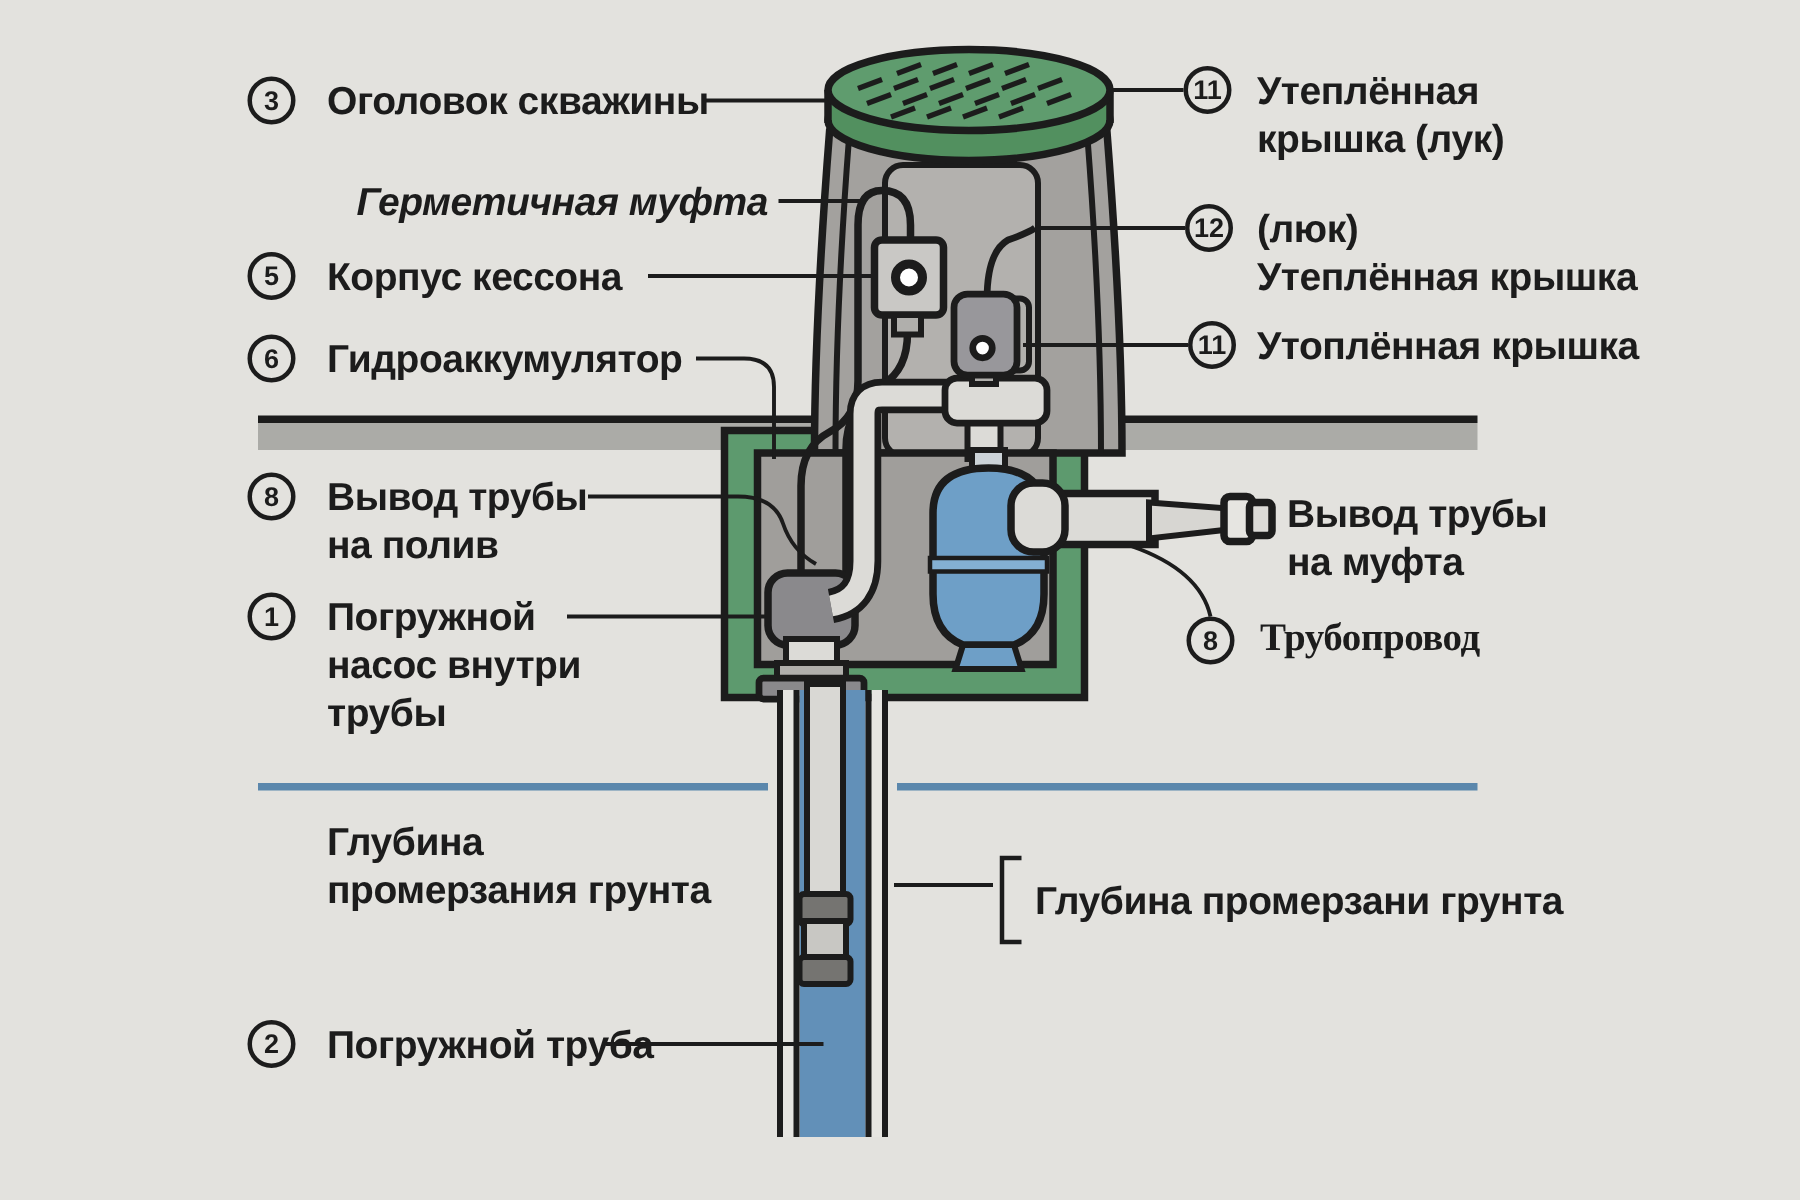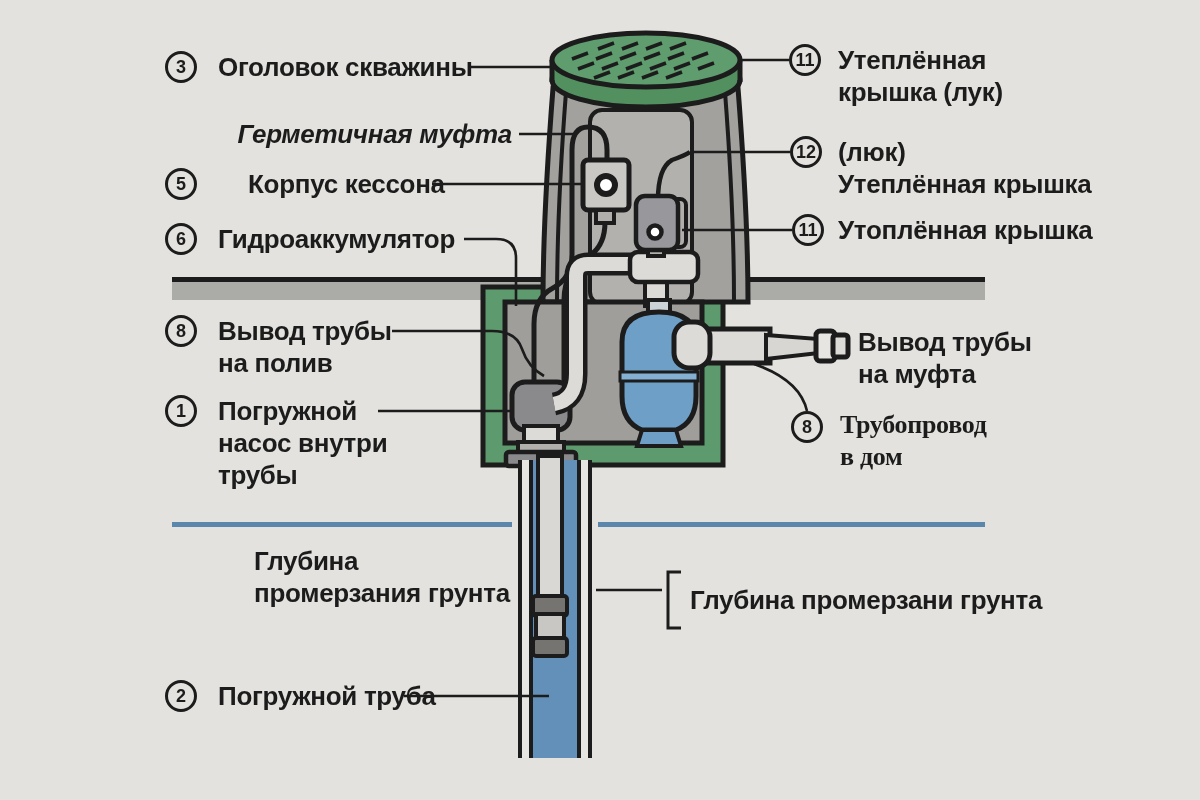--- a/index.html
+++ b/index.html
@@ -170,39 +170,39 @@
       <path d="M 681 572 H 668 V 628 H 681" stroke-width="3"></path>
     </g>
   </svg>
 
   <div class="num" style="left:165px;top:51px;">3</div>
   <div class="lbl" style="left:218px;top:51px;">Оголовок скважины</div>
 
   <div class="lbl right-align" style="left:230px;top:118px;width:282px;">Герметичная муфта</div>
 
   <div class="num" style="left:165px;top:168px;">5</div>
-  <div class="lbl" style="left:218px;top:168px;margin-left:30px;">Корпус кессона</div>
+  <div class="lbl" style="left:218px;top:168px;">Корпус кессона</div>
 
   <div class="num" style="left:165px;top:223px;">6</div>
   <div class="lbl" style="left:218px;top:223px;">Гидроаккумулятор</div>
 
   <div class="num" style="left:165px;top:315px;">8</div>
   <div class="lbl" style="left:218px;top:315px;">
     <div>Вывод трубы</div>
     <div>на полив</div>
   </div>
 
   <div class="num" style="left:165px;top:395px;">1</div>
   <div class="lbl" style="left:218px;top:395px;">
     <div>Погружной</div>
     <div>насос внутри</div>
     <div>трубы</div>
   </div>
 
-  <div class="lbl" style="left:218px;top:545px;margin-left:36px;">
+  <div class="lbl" style="left:218px;top:545px;">
     <div>Глубина</div>
     <div>промерзания грунта</div>
   </div>
 
   <div class="num" style="left:165px;top:680px;">2</div>
   <div class="lbl" style="left:218px;top:680px;">Погружной труба</div>
 
   <div class="num" style="left:789px;top:44px;">11</div>
   <div class="lbl" style="left:838px;top:44px;">
     <div>Утеплённая</div>
@@ -219,18 +219,17 @@
   <div class="lbl" style="left:838px;top:214px;">Утоплённая крышка</div>
 
   <div class="lbl" style="left:858px;top:326px;">
     <div>Вывод трубы</div>
     <div>на муфта</div>
   </div>
 
   <div class="num" style="left:791px;top:411px;">8</div>
   <div class="lbl" style="left:840px;top:409px;font-family:Liberation Serif, serif;">
     <div>Трубопровод</div>
-    <div>в дом</div>
   </div>
 
   <div class="lbl" style="left:690px;top:584px;">Глубина промерзани грунта</div>
 
 </div>
 
 </body></html>

